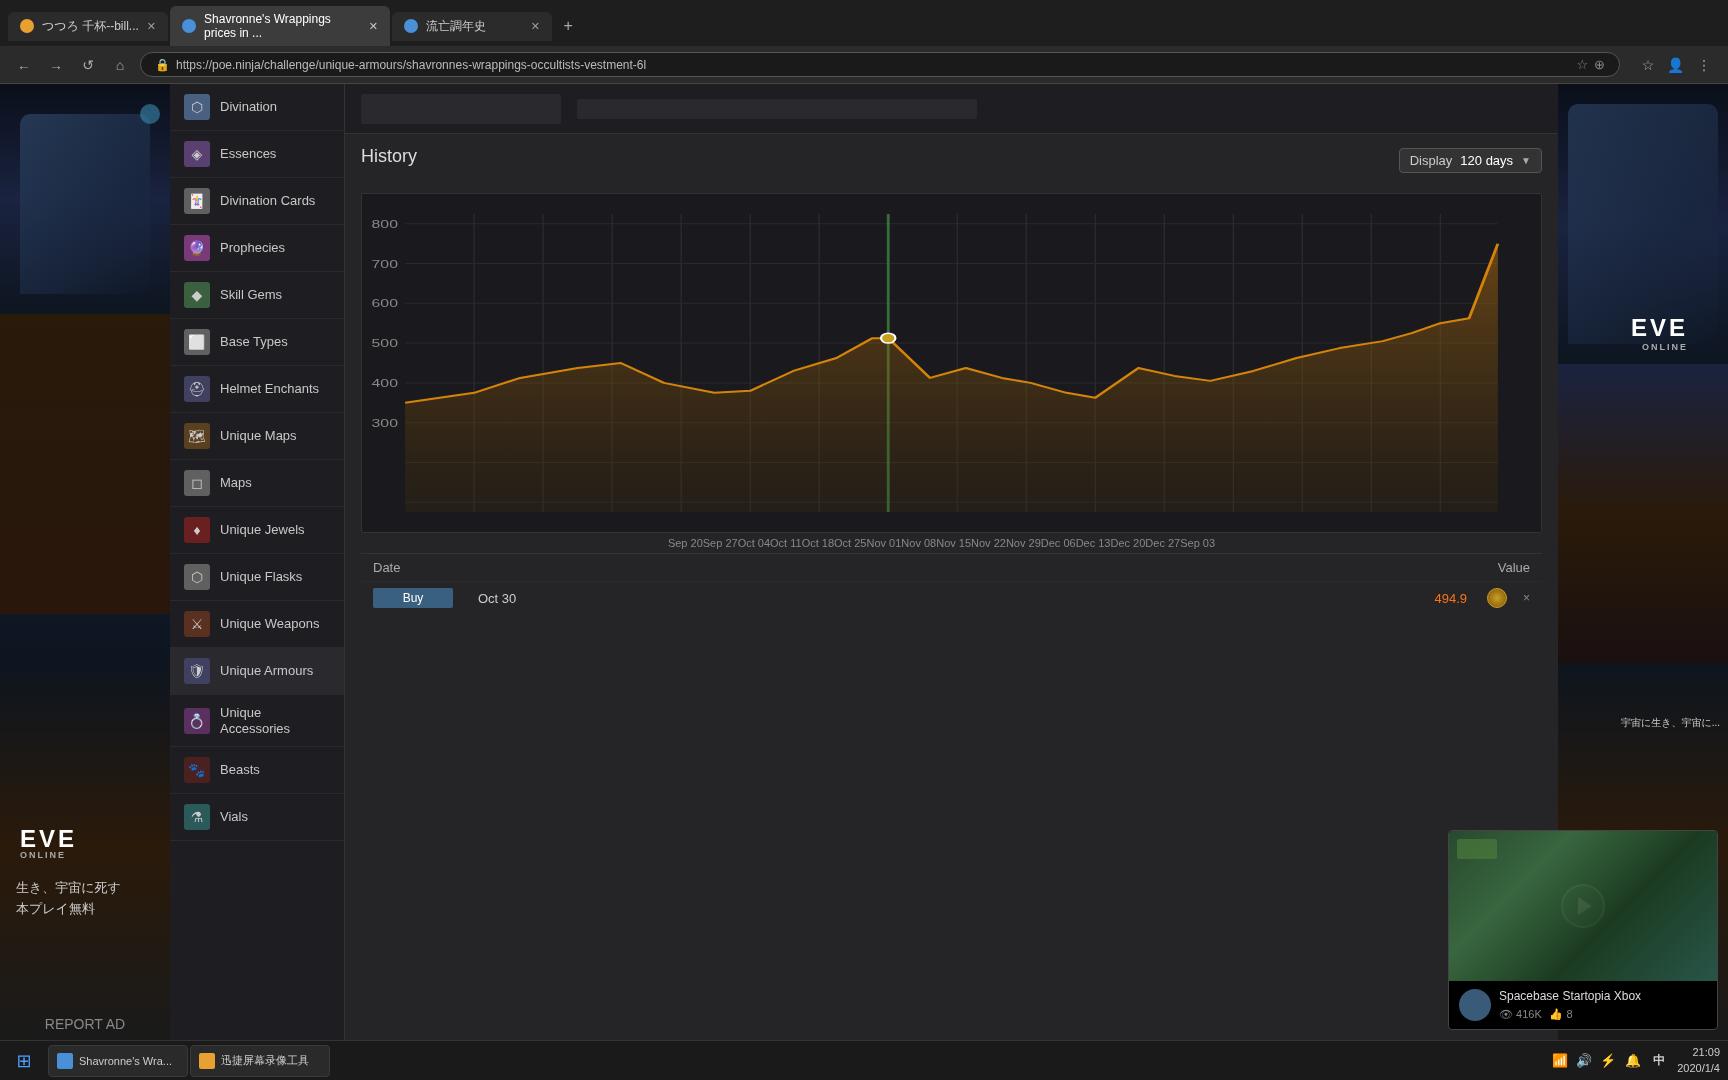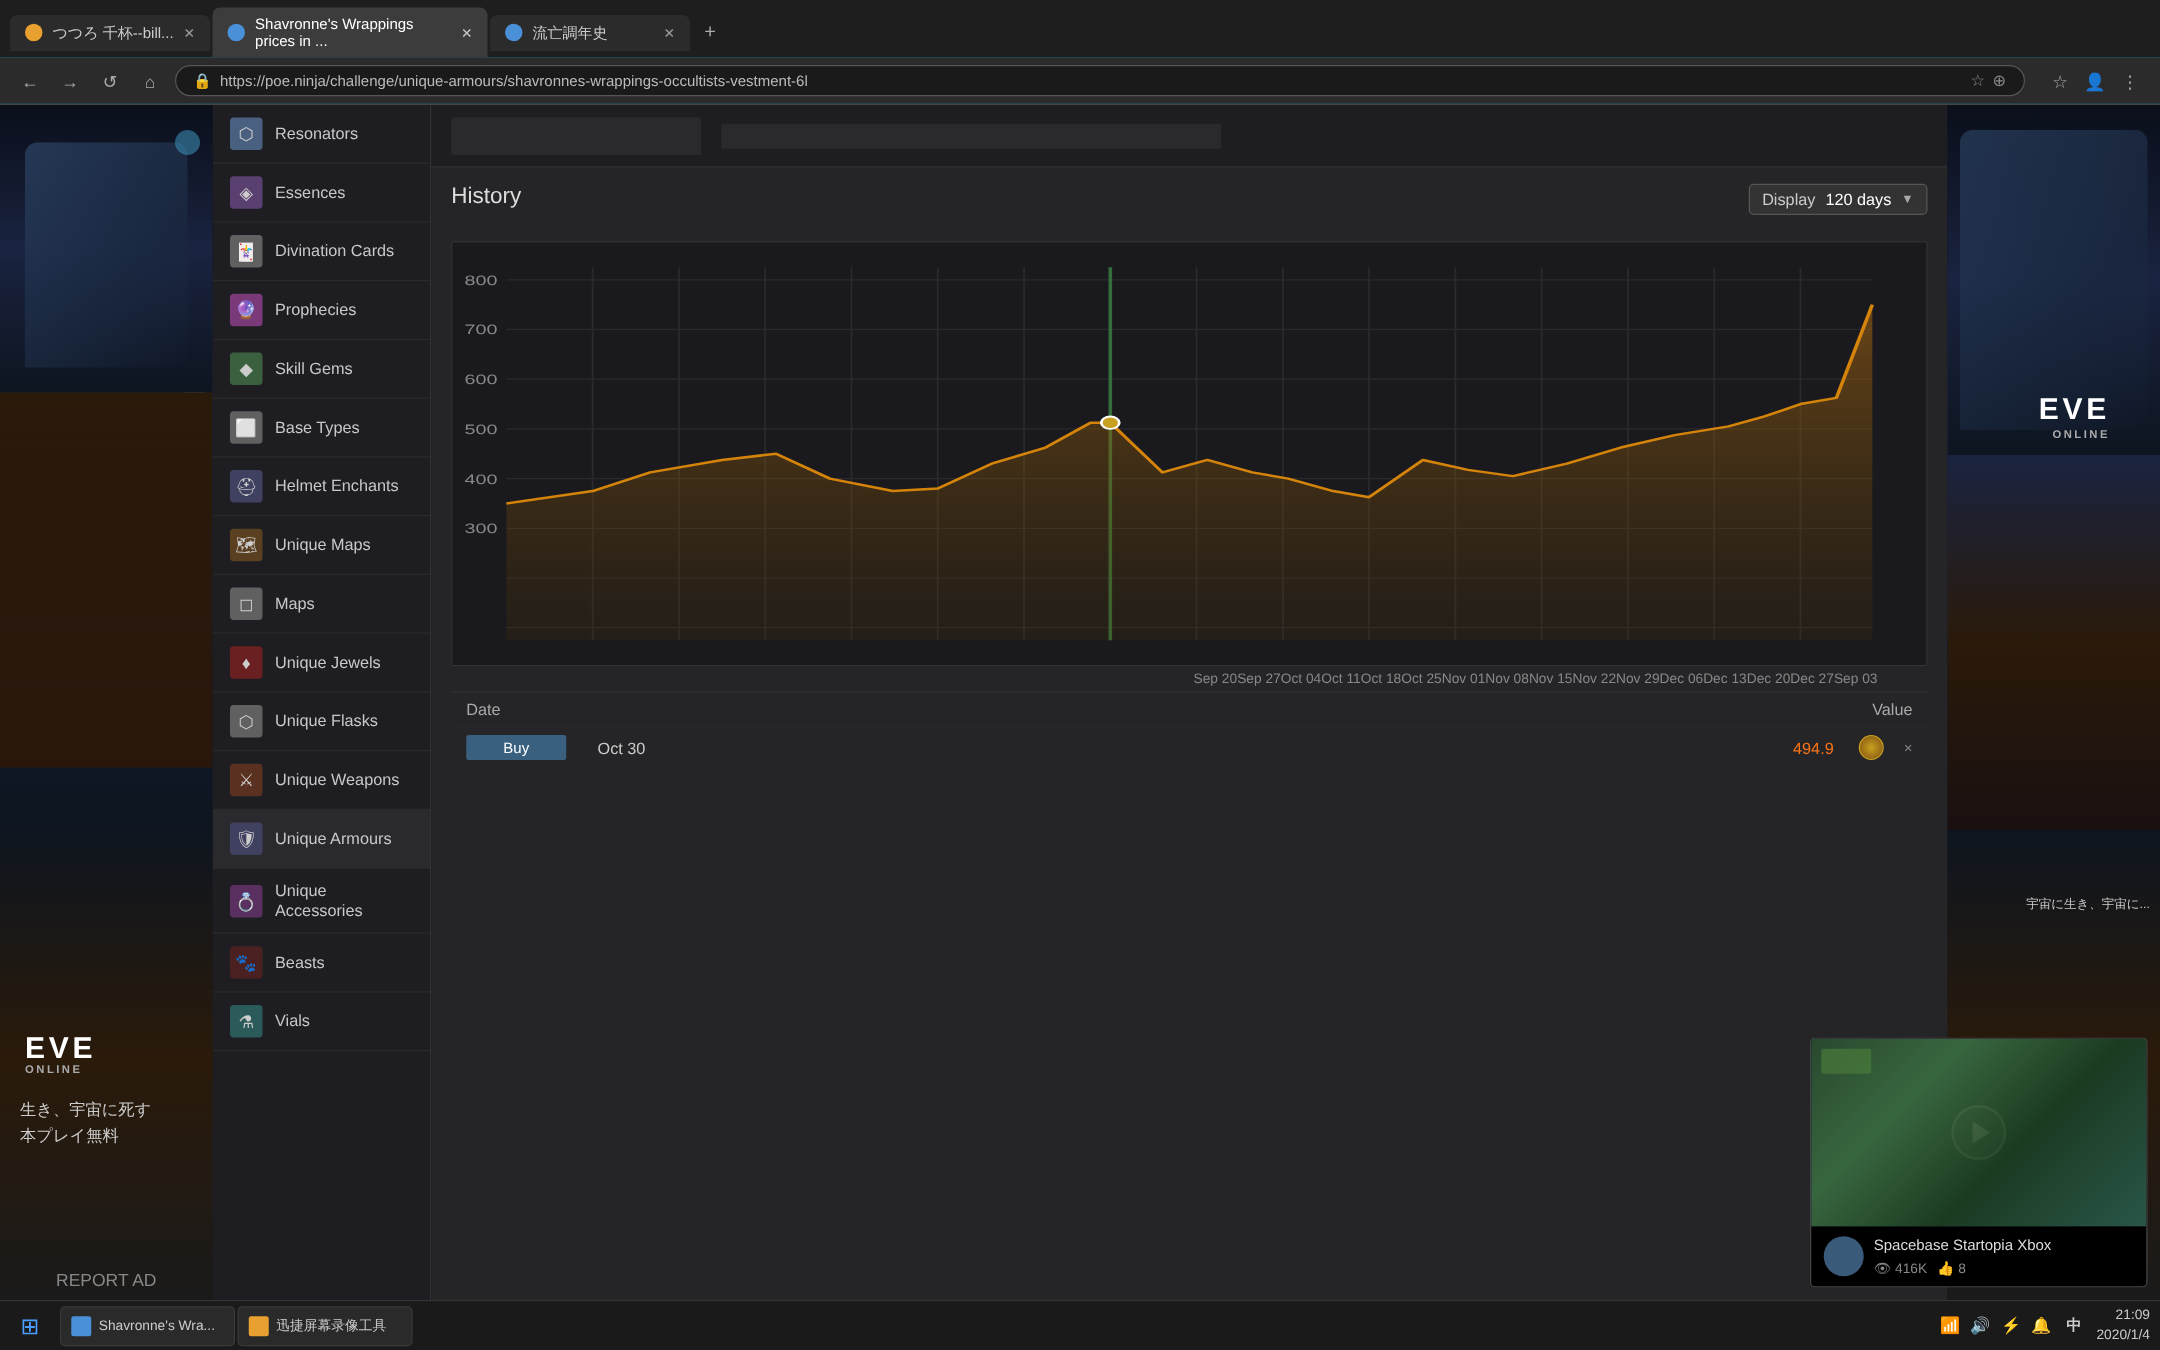--- a/index.html
+++ b/index.html
@@ -273,21 +273,21 @@
     }
 
     svg.chart {
       width: 100%;
       height: 100%;
     }
 
     
     .x-axis-labels {
       display: flex;
-      justify-content: flex-end;
+      justify-content: center;
       padding: 4px 40px 4px 20px;
       font-size: 11px;
       color: #888;
     }
 
     
     .data-header {
       display: flex;
       justify-content: space-between;
       padding: 6px 12px;
@@ -569,21 +569,21 @@
     <div class="jp-text">
       <div>生き、宇宙に死す</div>
       <div>本プレイ無料</div>
     </div>
     <div class="report-ad">REPORT AD</div>
   </div>
 
   <div class="sidebar">
     <div class="sidebar-item">
       <div class="sidebar-icon icon-resonators">⬡</div>
-      <span class="sidebar-label">Resonators</span>
+      <span class="sidebar-label">Divination</span>
     </div>
     <div class="sidebar-item">
       <div class="sidebar-icon icon-essences">◈</div>
       <span class="sidebar-label">Essences</span>
     </div>
     <div class="sidebar-item">
       <div class="sidebar-icon icon-divination">🃏</div>
       <span class="sidebar-label">Divination Cards</span>
     </div>
     <div class="sidebar-item">
@@ -642,21 +642,21 @@
 
   <div class="content">
 
     <div style="height:50px;background:#1e1e22;border-bottom:1px solid #333;display:flex;align-items:center;padding:0 16px;">
 
       <div style="width:200px;height:30px;background:#2a2a2e;border-radius:2px;margin-right:16px;"></div>
       <div style="width:400px;height:20px;background:#2a2a2e;border-radius:2px;"></div>
     </div>
 
     <div class="history-section">
-      <div style="display:flex;align-items:center;justify-content:space-between;margin-bottom:12px;">
+      <div style="display:flex;align-items:flex-end;justify-content:space-between;margin-bottom:12px;">
         <h2 class="history-title">History</h2>
         <div class="display-controls">
           <div class="display-select-wrapper">
             <span class="display-label">Display</span>
             <span class="display-value">120 days</span>
             <span class="dropdown-arrow">▼</span>
           </div>
         </div>
       </div>
 

